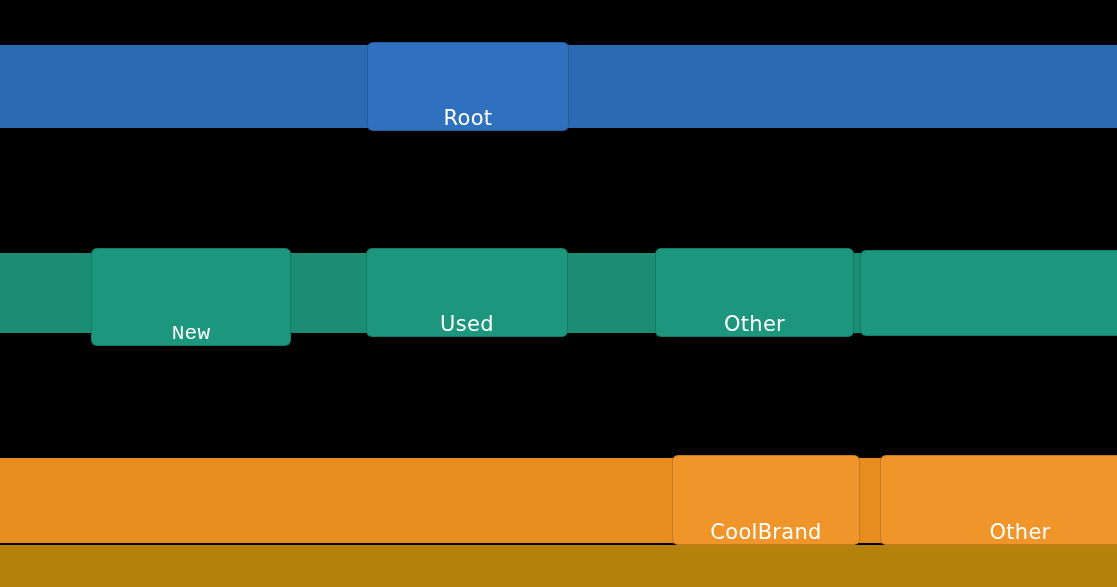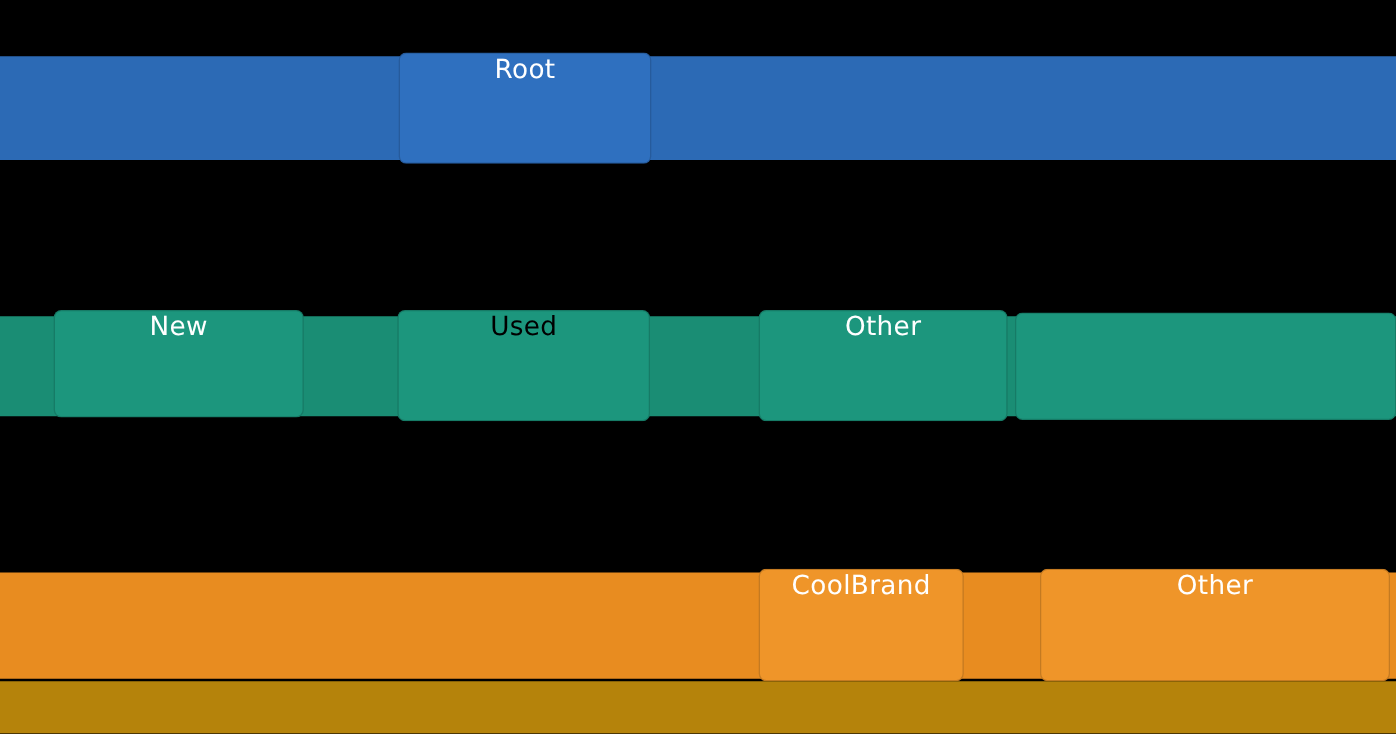--- a/index.html
+++ b/index.html
@@ -19,22 +19,23 @@
     position: absolute;
     left: 0;
     width: 1117px;
   }
   .node-box {
     position: absolute;
     border-radius: 6px;
     border: 1px solid rgba(0,0,0,0.18);
     box-sizing: border-box;
     display: flex;
-    align-items: flex-start;
+    align-items: flex-end;
     justify-content: center;
+    margin-left: 48px;
   }
   .node-label {
     color: #ffffff;
     font-size: 21px;
     font-weight: 400;
     letter-spacing: 0.3px;
     white-space: nowrap;
   }
   .footer-bar {
     position: absolute;
@@ -44,33 +45,33 @@
 </style>
 </head>
 <body>
 
 <div class="canvas" id="chart" style="width: 1117px; height: 587px; background: rgb(0, 0, 0);">
     <div class="level-bar" style="top: 45px; height: 83px; background: rgb(44, 106, 181);"></div>
     <div class="node-box" style="left: 319px; top: 42px; width: 202px; height: 89px; background: rgb(47, 112, 191);">
       <span class="node-label" style="color: rgb(255, 255, 255);">Root</span>
     </div>
     <div class="level-bar" style="top: 253px; height: 80px; background: rgb(26, 141, 116);"></div>
-    <div class="node-box" style="left: 43px; top: 248px; width: 200px; height: 86px; background: rgb(28, 150, 125);">
+    <div class="node-box" style="left: 43px; top: 248px; width: 200px; height: 98px; background: rgb(28, 150, 125); font-family: Liberation Mono, monospace;">
       <span class="node-label" style="color: rgb(255, 255, 255);">New</span>
     </div>
     <div class="node-box" style="left: 318px; top: 248px; width: 202px; height: 89px; background: rgb(28, 150, 125);">
-      <span class="node-label" style="color: #000000;">Used</span>
+      <span class="node-label" style="color: #ffffff;">Used</span>
     </div>
     <div class="node-box" style="left: 607px; top: 248px; width: 199px; height: 89px; background: rgb(28, 150, 125);">
       <span class="node-label" style="color: rgb(255, 255, 255);">Other</span>
     </div>
     <div class="node-box" style="left: 812px; top: 250px; width: 305px; height: 86px; background: rgb(28, 150, 125);">
       <span class="node-label" style="color: rgb(255, 255, 255);"></span>
     </div>
     <div class="level-bar" style="top: 458px; height: 85px; background: rgb(232, 140, 32);"></div>
-    <div class="node-box" style="left: 607px; top: 455px; width: 164px; height: 90px; background: rgb(239, 149, 41);">
+    <div class="node-box" style="left: 624px; top: 455px; width: 188px; height: 90px; background: rgb(239, 149, 41);">
       <span class="node-label" style="color: rgb(255, 255, 255);">CoolBrand</span>
     </div>
     <div class="node-box" style="left: 832px; top: 455px; width: 280px; height: 90px; background: rgb(239, 149, 41);">
       <span class="node-label" style="color: rgb(255, 255, 255);">Other</span>
     </div>
     <div class="footer-bar" style="top: 545px; height: 42px; background: rgb(181, 131, 11);"></div>
   </div>
 
 </body></html>

